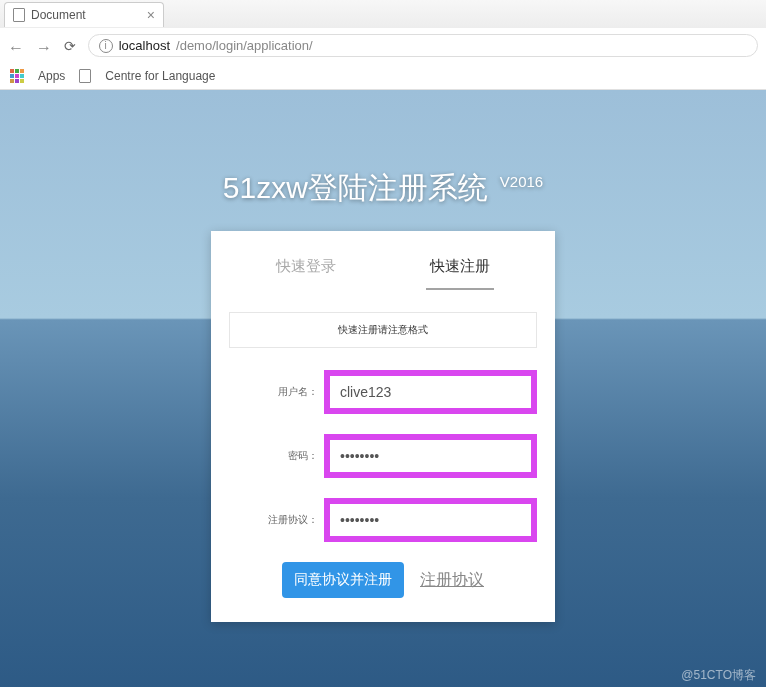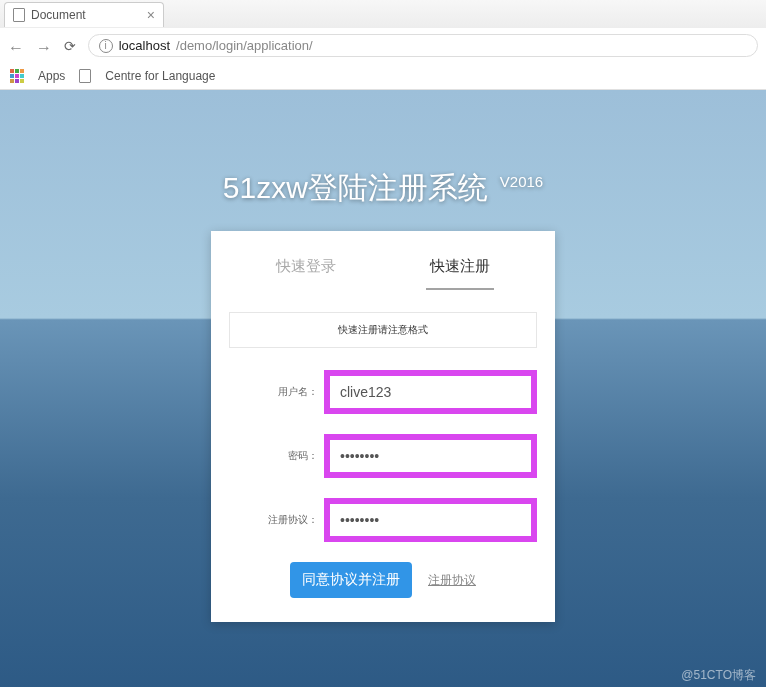--- a/index.html
+++ b/index.html
@@ -170,21 +170,21 @@
       background: #3195e7;
       color: #fff;
       border: none;
       padding: 9px 12px;
       font-size: 14px;
       border-radius: 4px;
       cursor: pointer;
     }
     .agreement-link {
       color: #888;
-      font-size: 12px;
+      font-size: 16px;
       text-decoration: underline;
       cursor: pointer;
     }
     .watermark {
       position: absolute;
       bottom: 6px;
       right: 10px;
       color: rgba(255,255,255,0.55);
       font-size: 12px;
     }

